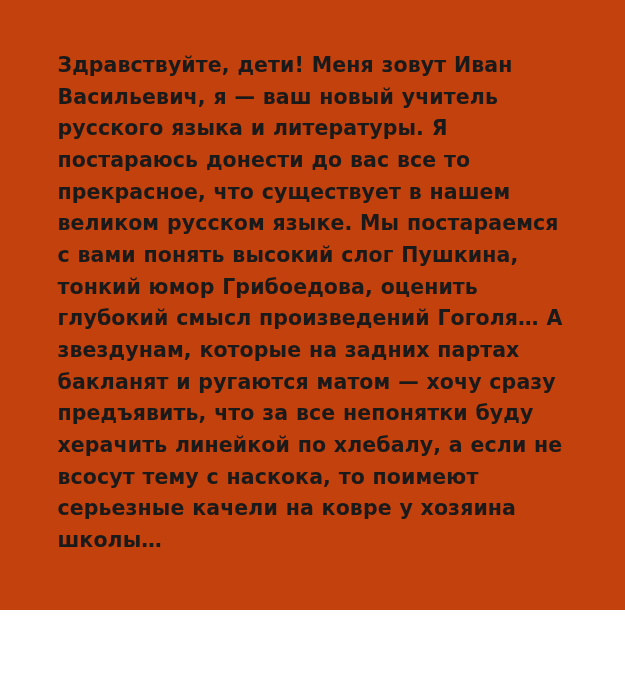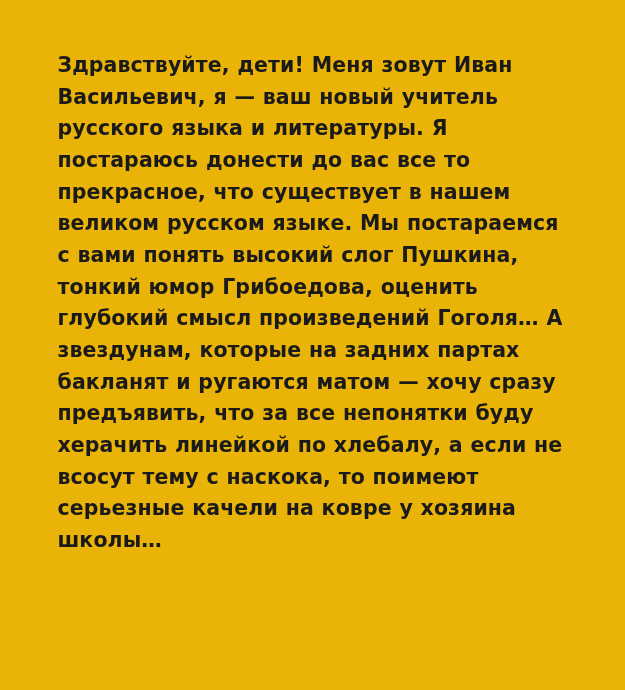--- a/index.html
+++ b/index.html
@@ -8,22 +8,22 @@
   }
   body {
     width: 625px;
     height: 690px;
     background: #ffffff;
     font-family: "DejaVu Sans", sans-serif;
     overflow: hidden;
   }
   .page {
     width: 625px;
-    height: 690px;
-    background: #eab308;
+    height: 610px;
+    background: #c2410c;
     box-sizing: border-box;
     display: flex;
     align-items: flex-start;
     justify-content: center;
   }
   .text-block {
     width: 510px;
     margin-top: 50px;
     color: #1a1a1a;
     font-size: 20.5px;

